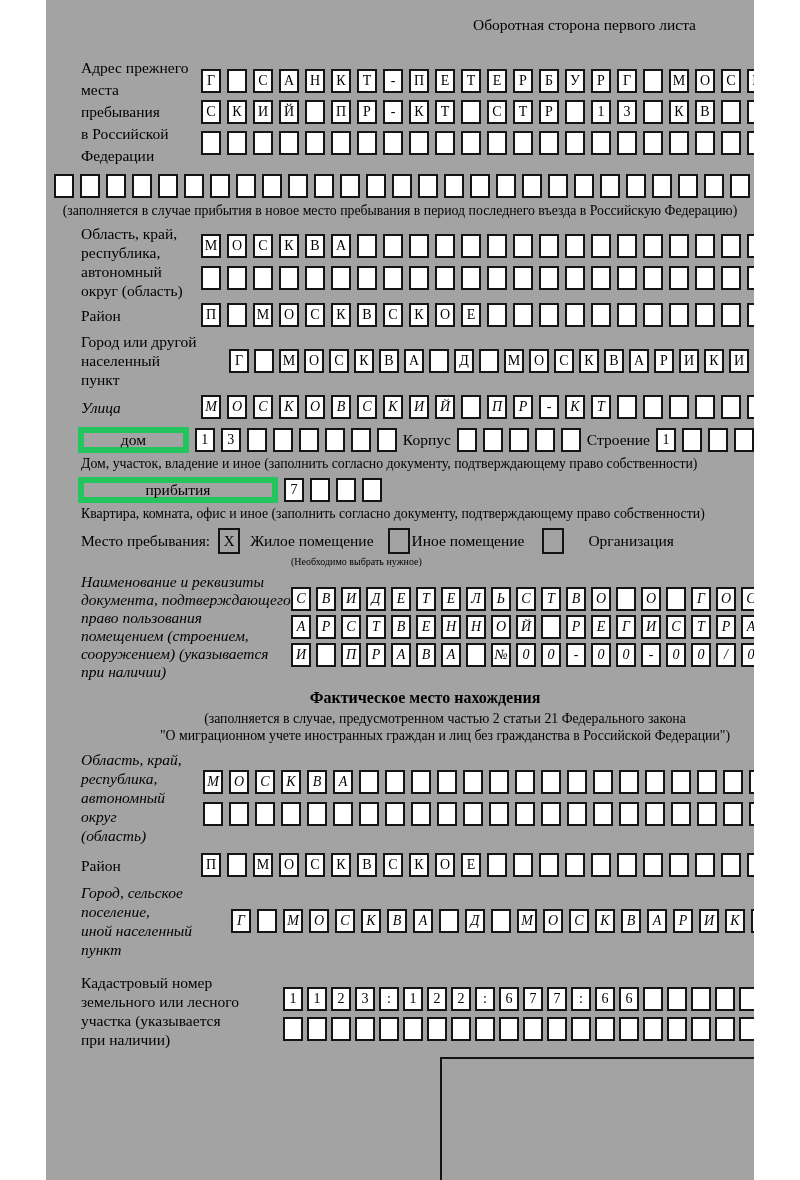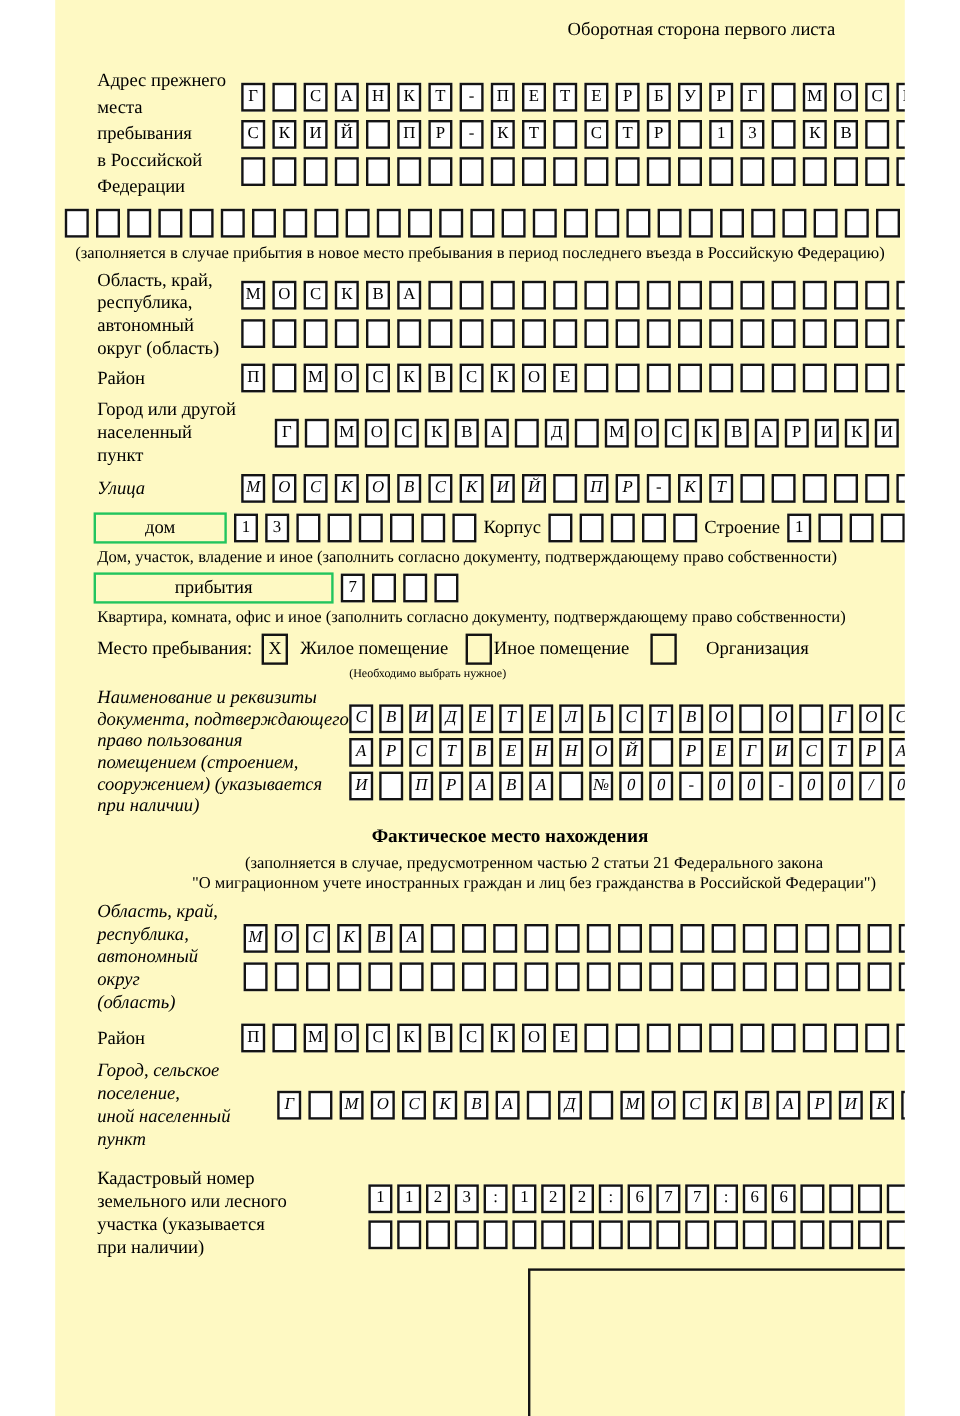--- a/index.html
+++ b/index.html
@@ -1,18 +1,18 @@
 <!DOCTYPE html>
 <html><head>
 <meta charset="utf-8">
 <style>
   html,body { margin:0; padding:0; background:#fff; }
   .page {
     position:relative; width:708px; height:1180px; margin:0 auto;
-    background:#fef9c3; color:#000;
+    background:#a3a3a3; color:#000;
     font-family:"Liberation Serif","DejaVu Serif",serif;
     overflow:hidden;
   }
   .hdr { padding:16px 58px 0 0; text-align:right; font-size:15.5px; }
   .field { display:flex; align-items:center; }
   .flabel { font-size:15.5px; line-height:19px; white-space:pre-line; }
   .flabel.lh22 { line-height:22px; }
   .ml35 { margin-left:35px; }
   .w120 { width:120px; flex:0 0 120px; }
   .w122 { width:122px; flex:0 0 122px; }
@@ -25,30 +25,30 @@
   .rows.gv6 { gap:6px; }
   .row { display:flex; gap:6px; }
   .row.g5 { gap:5px; }
   .row.g4 { gap:4px; }
   .cbox {
     box-sizing:border-box; flex:0 0 20px; width:20px; height:24px;
     border:2px solid #141414; display:flex; align-items:center; justify-content:center;
     font-size:14px; line-height:1; background:#fff;
   }
   .widebox {
-    box-sizing:border-box; height:26px; border:2px solid #22c55e;
+    box-sizing:border-box; height:26px; border:6px solid #22c55e;
     display:flex; align-items:center; justify-content:center; font-size:15.5px;
   }
   .note-c { text-align:center; font-size:13.8px; margin-top:5px; }
   .note-l { font-size:13.8px; margin-top:3px; margin-left:35px; }
   .sec-title { text-align:center; font-weight:bold; font-size:16.5px; margin-top:5px; }
   .fact-title { text-align:center; font-weight:bold; font-size:16px; margin-top:8px; padding-left:50px; }
   .fact-note { text-align:center; font-size:13.8px; margin-top:3px; padding-left:90px; white-space:pre-line; line-height:17px; }
   .mt3 { margin-top:3px; } .mt5 { margin-top:5px; } .mt6 { margin-top:6px;font-style:italic; }
-  .mt8 { margin-top:8px; } .mt14 { margin-top:14px;gap:24px; }
+  .mt8 { margin-top:8px; } .mt14 { margin-top:14px; }
   .full-row { margin:7px 0 0 8px; }
   .indent28 { margin-left:28px; }
   .house-row { display:flex; align-items:center; gap:6px; margin:8px 0 0 32px; font-size:15.5px; }
   .stay-row { display:flex; align-items:center; margin:6px 0 0 35px; font-size:15.5px; }
   .chkbox {
     box-sizing:border-box; width:22px; height:26px; border:2px solid #141414;
     display:flex; align-items:center; justify-content:center; font-size:15px;
   }
   .stay-note { font-size:10px; margin:2px 0 0 245px; }
   .stamp-box { box-sizing:border-box; width:364px; height:178px; border:2px solid #141414; margin:8px 0 0 394px; }

